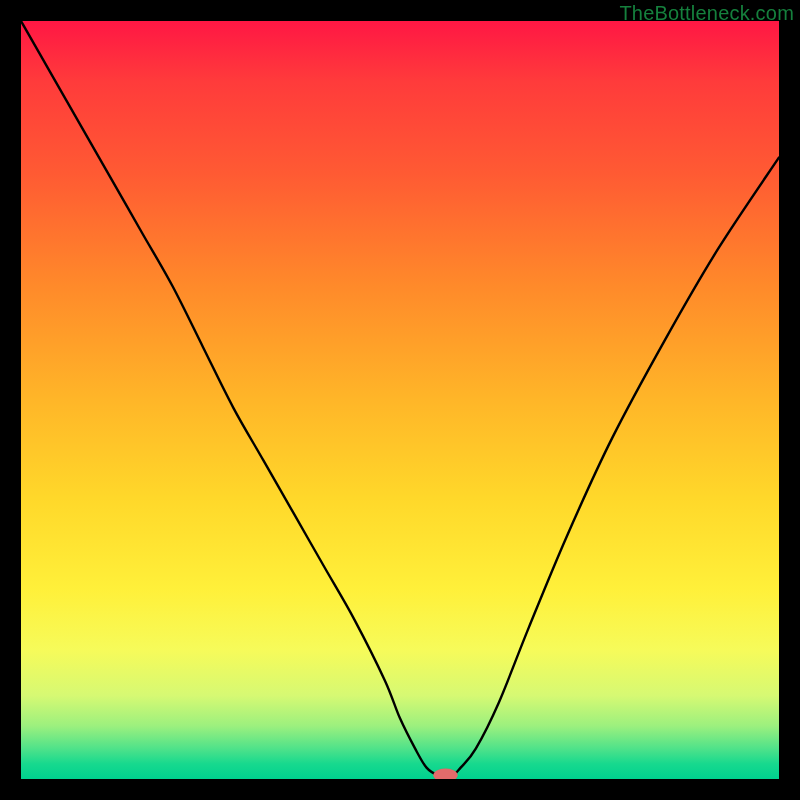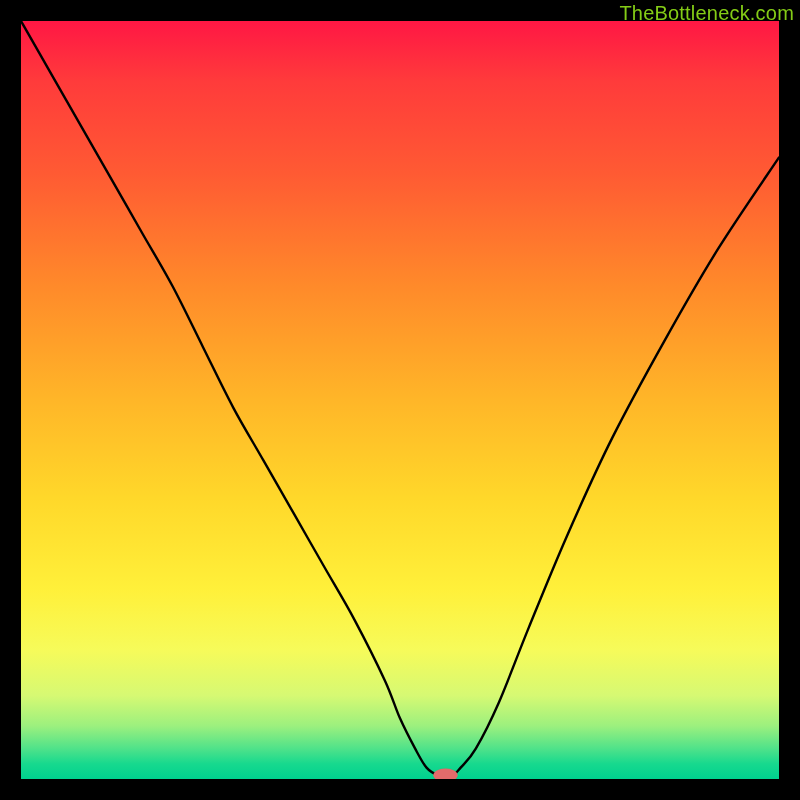--- a/index.html
+++ b/index.html
@@ -45,21 +45,21 @@
     position: absolute;
     left: 0;
     top: 0;
     width: 758px;
     height: 758px;
   }
   .watermark {
     position: absolute;
     top: 2px;
     right: 6px;
-    color: #84cc16;
+    color: #15803d;
     font-size: 20px;
     letter-spacing: 0.2px;
     user-select: none;
   }
 </style>
 </head>
 <body>
 
 <div class="frame">
 

